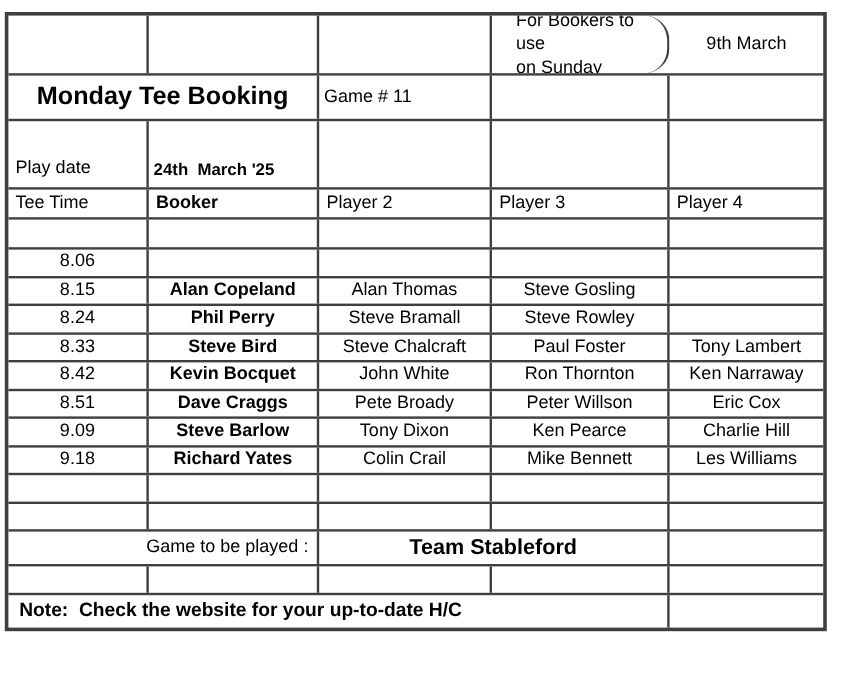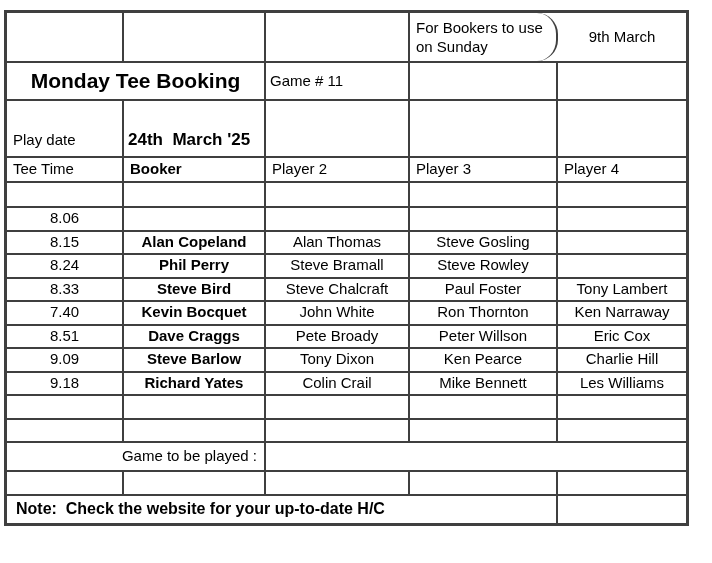--- a/index.html
+++ b/index.html
@@ -66,24 +66,24 @@
   .h24 { height: 24px; }
   .h27 { height: 27px; }
   
   .tl { justify-content: flex-start; padding-left: 6px; }
   .tc { justify-content: center; }
   .tr { justify-content: flex-end; padding-right: 7px; }
   .vbottom { align-items: flex-end; padding-bottom: 6px; }
   .bold { font-weight: 700; }
   .italic { font-style: italic; }
   .title-cell { font-size: 21px; font-weight: 700; }
-  .playdate-cell { font-size: 17px; font-weight: 700; padding-left: 4px; }
+  .playdate-cell { font-size: 14px; font-weight: 700; padding-left: 4px; }
   .gamevalue-cell { font-size: 18px; font-weight: 700; }
   .note-cell { font-size: 16px; font-weight: 700; padding-left: 9px; text-align: right; }
-  .wrapnote { line-height: 1.3; padding-left: 6px; border-radius: 21px; }
+  .wrapnote { line-height: 1.3; padding-left: 20px; border-radius: 21px; }
 </style>
 </head>
 <body>
 
 <div class="page">
   <div class="sheet">
 
     <div class="row h50">
       <div class="cell c1"></div>
       <div class="cell c2"></div>
@@ -150,21 +150,21 @@
 
     <div class="row hdata">
       <div class="cell c1 tc">8.33</div>
       <div class="cell c2 tc bold">Steve Bird</div>
       <div class="cell c3 tc">Steve Chalcraft</div>
       <div class="cell c4 tc">Paul Foster</div>
       <div class="cell c5 tc">Tony Lambert</div>
     </div>
 
     <div class="row hdata">
-      <div class="cell c1 tc">7.40</div>
+      <div class="cell c1 tc">8.42</div>
       <div class="cell c2 tc bold">Kevin Bocquet</div>
       <div class="cell c3 tc">John White</div>
       <div class="cell c4 tc">Ron Thornton</div>
       <div class="cell c5 tc">Ken Narraway</div>
     </div>
 
     <div class="row hdata">
       <div class="cell c1 tc">8.51</div>
       <div class="cell c2 tc bold">Dave Craggs</div>
       <div class="cell c3 tc">Pete Broady</div>
@@ -200,20 +200,21 @@
     <div class="row h23">
       <div class="cell c1"></div>
       <div class="cell c2"></div>
       <div class="cell c3"></div>
       <div class="cell c4"></div>
       <div class="cell c5"></div>
     </div>
 
     <div class="row h29">
       <div class="cell m12 tr">Game to be played :</div>
+      <div class="cell m34 tc gamevalue-cell">Team Stableford</div>
       <div class="cell c5"></div>
     </div>
 
     <div class="row h24">
       <div class="cell c1"></div>
       <div class="cell c2"></div>
       <div class="cell c3"></div>
       <div class="cell c4"></div>
       <div class="cell c5"></div>
     </div>

